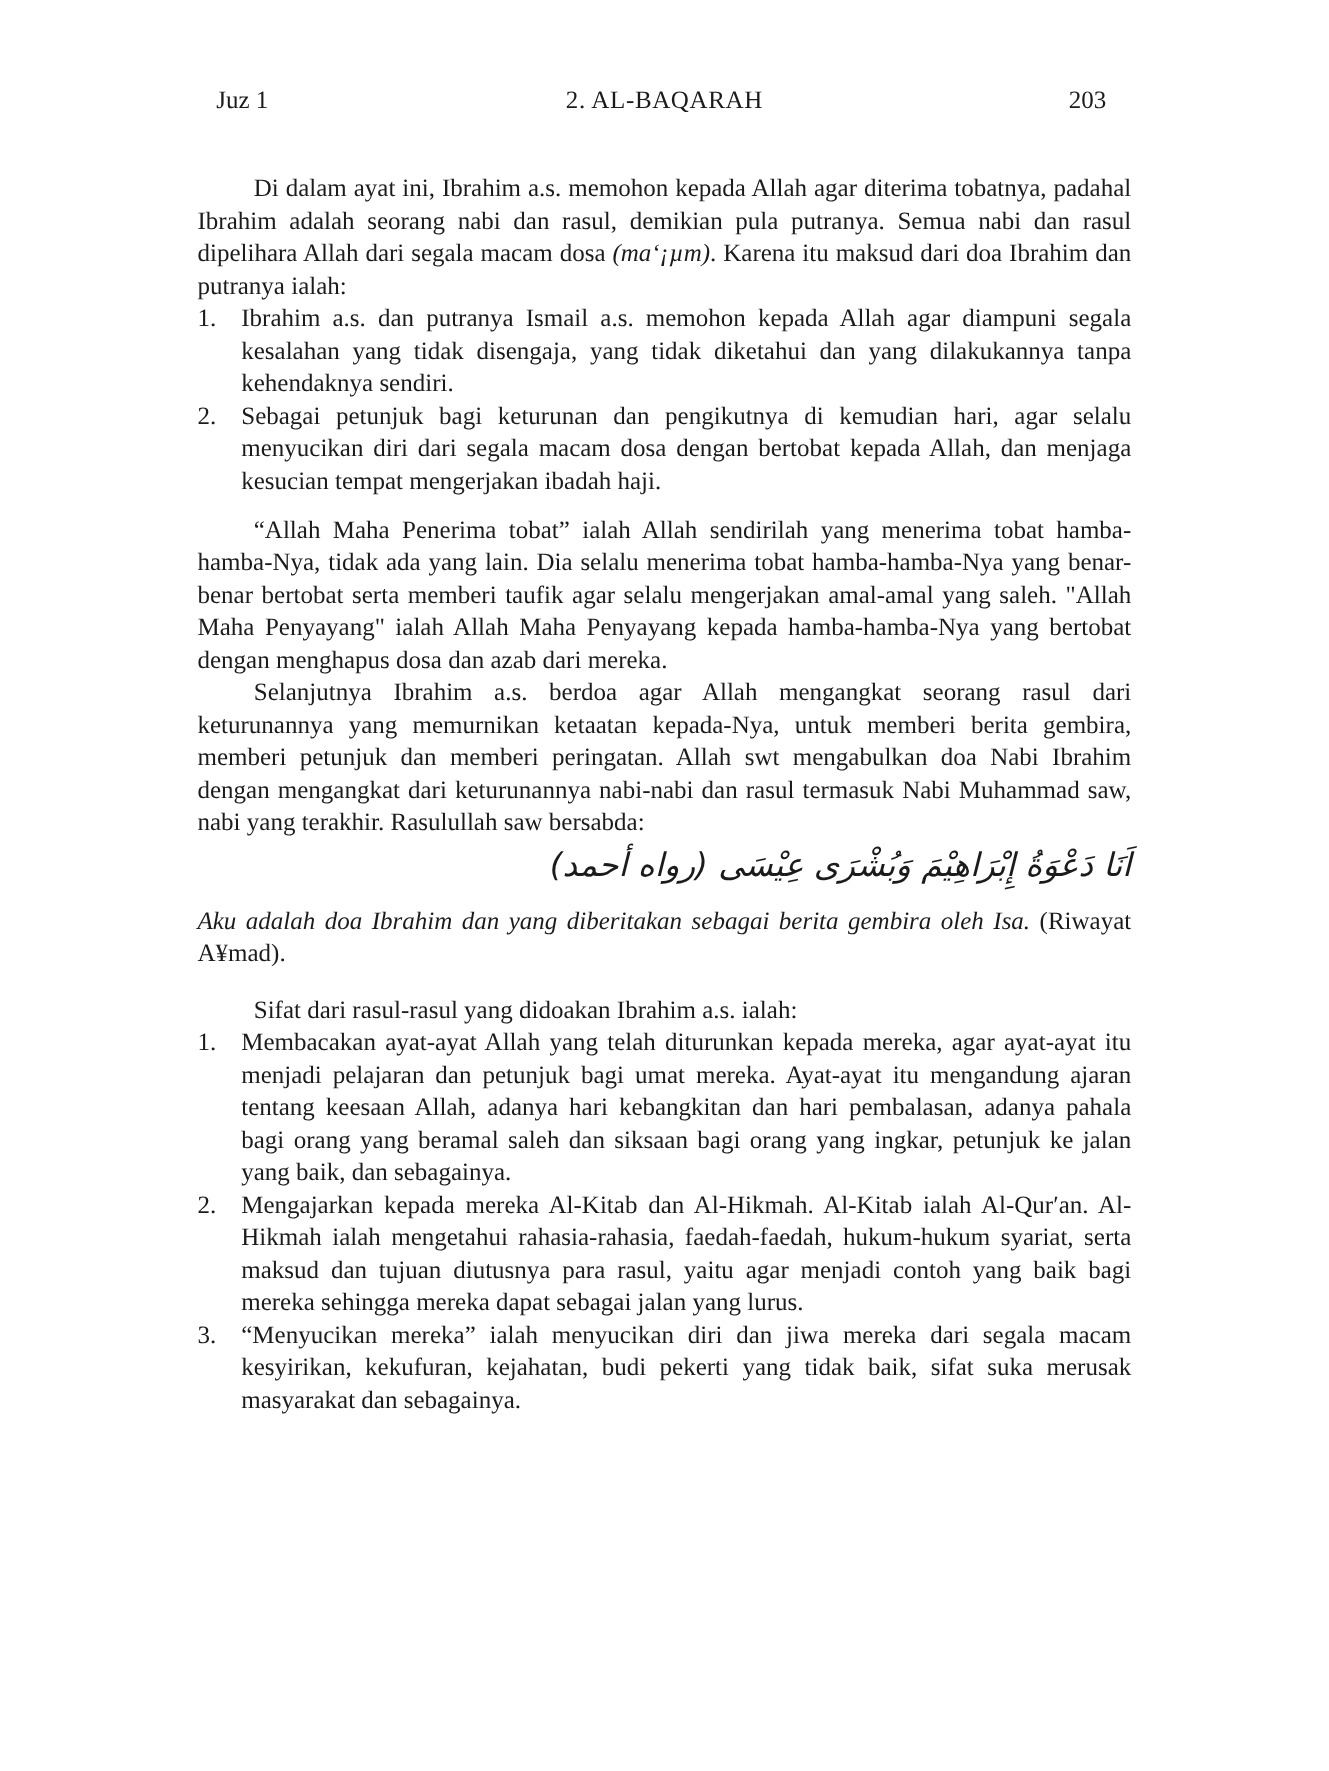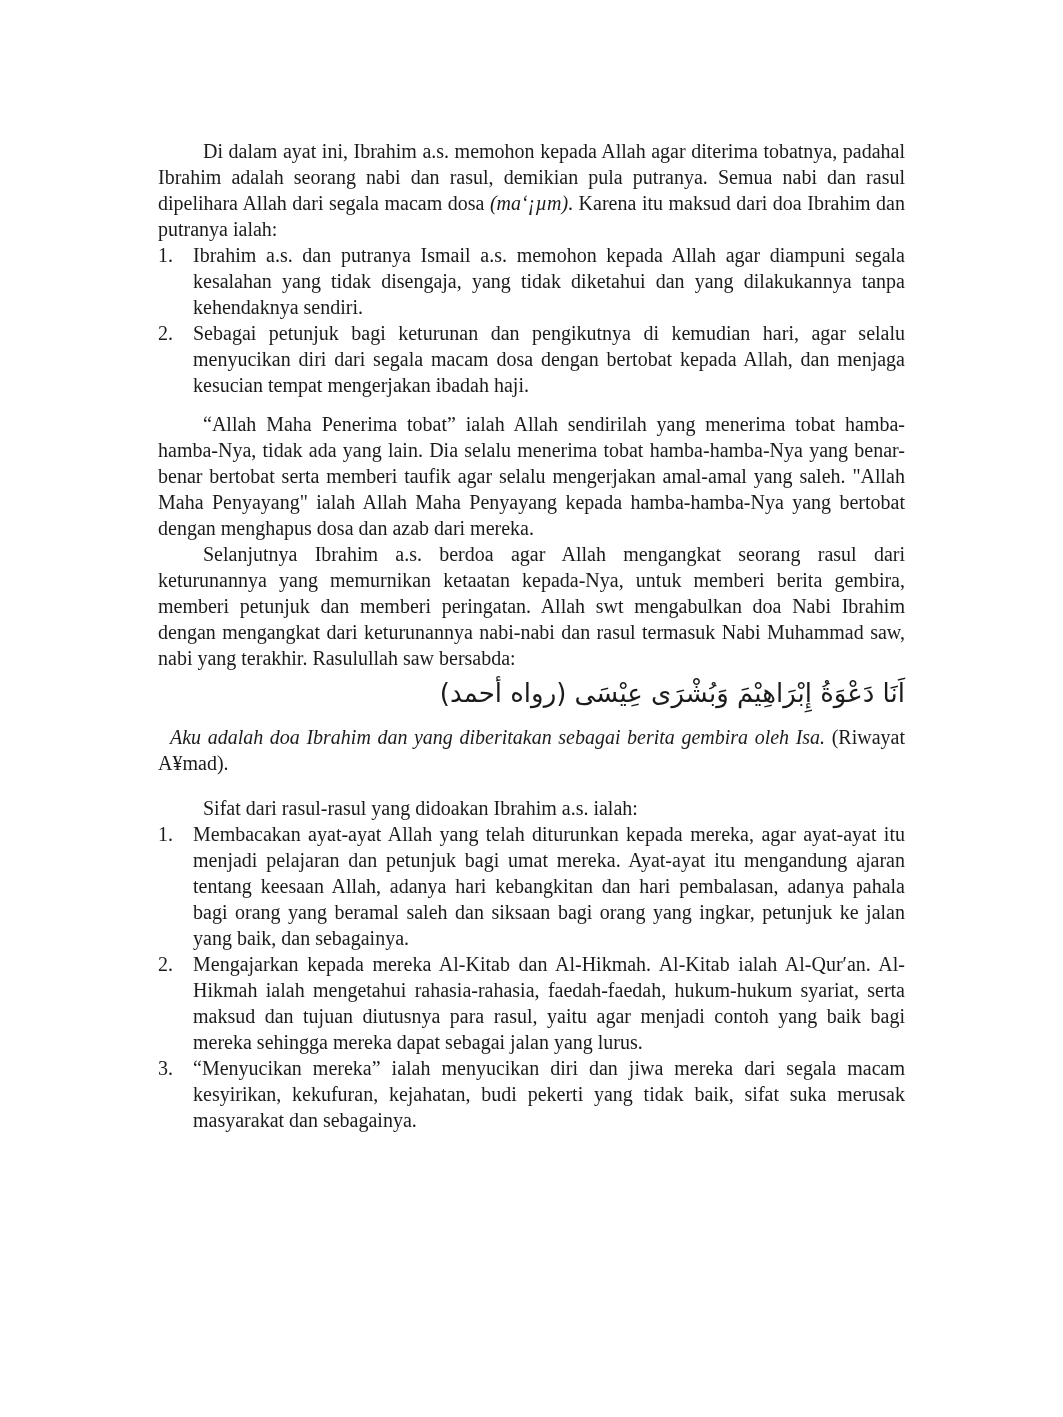--- a/index.html
+++ b/index.html
@@ -44,31 +44,37 @@
   .li .num  { flex: 0 0 35px; }
   .li .li-body { flex: 1; text-align: justify; }
   .p-tobat { margin-top: 13px; }
   .arabic {
     direction: rtl;
     text-align: right;
     font-family: "DejaVu Sans", sans-serif;
     font-size: 26px;
     line-height: 40px;
     margin-top: 2px;
+    font-style: italic;
   }
   .translation { margin-top: 11px; }
-  .translation i { font-style: italic; margin-left: 12px; }
+  .translation i { font-style: italic; }
   .sifat { margin-top: 19px; }
   i { font-style: italic; }
 </style>
 </head>
 <body>
 
 <div class="page">
 
+  <div class="header">
+    <span class="h-left">Juz 1</span>
+    <span class="h-mid">2. AL-BAQARAH</span>
+    <span class="h-right">203</span>
+  </div>
 
   <div class="body-text">
 
     <p class="indent"><span>Di dalam ayat ini, Ibrahim a.s. memohon kepada Allah agar diterima tobatnya, padahal Ibrahim adalah seorang nabi dan rasul, demikian pula putranya. Semua nabi dan rasul dipelihara Allah dari segala macam dosa </span><i>(ma‘¡µm)</i><span>. Karena itu maksud dari doa Ibrahim dan putranya ialah:</span></p>
 
     <div class="olist">
       <div class="li">
         <span class="num">1.</span>
         <span class="li-body">Ibrahim a.s. dan putranya Ismail a.s. memohon kepada Allah agar diampuni segala kesalahan yang tidak disengaja, yang tidak diketahui dan yang dilakukannya tanpa kehendaknya sendiri.</span>
       </div>

